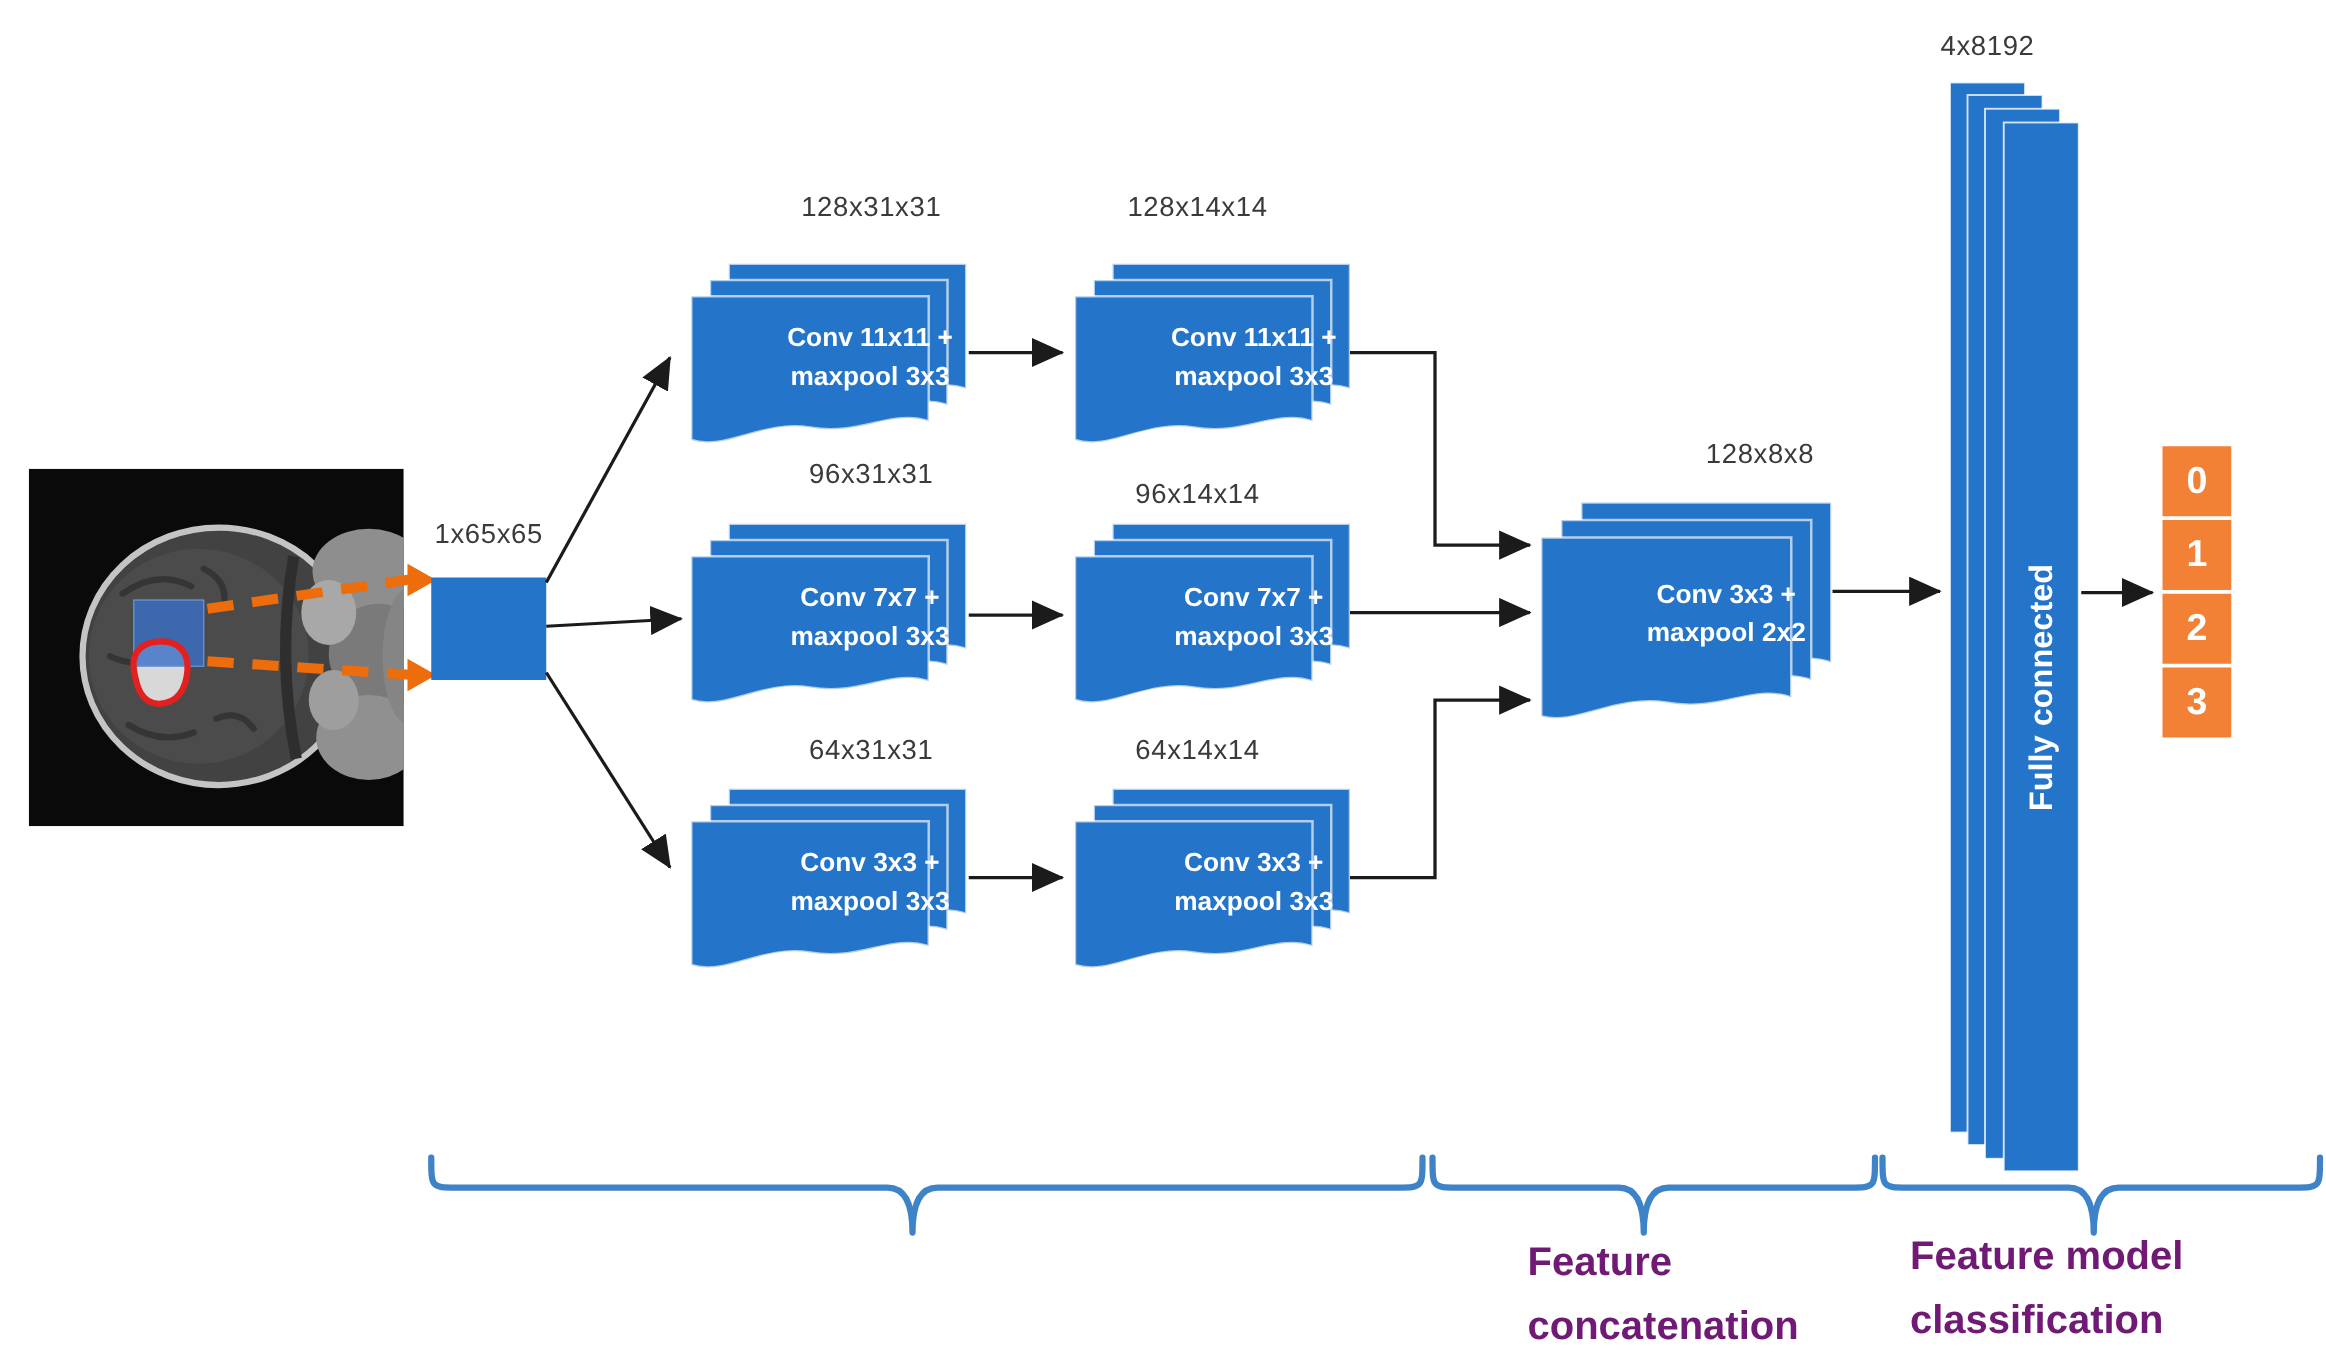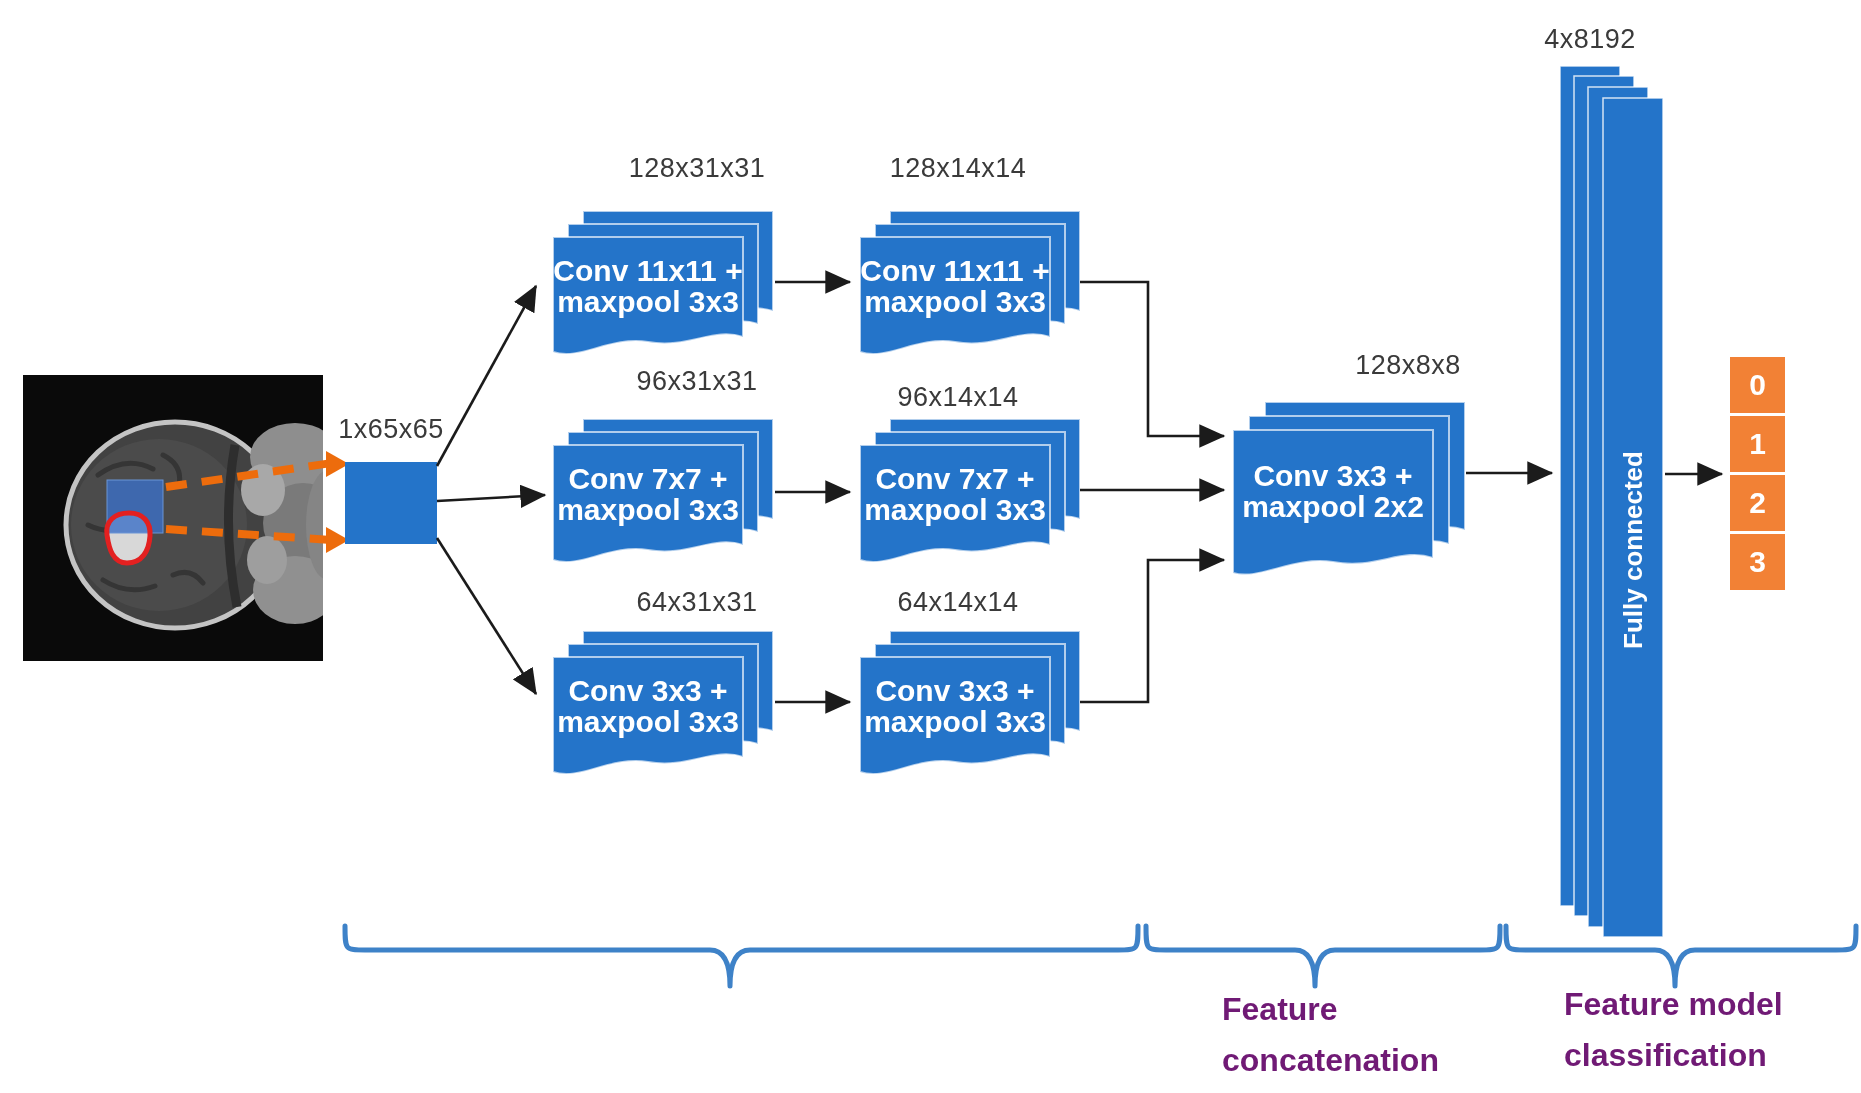--- a/index.html
+++ b/index.html
@@ -1,22 +1,22 @@
 <!DOCTYPE html>
 <html><head>
 <meta charset="utf-8">
 <style>
   html,body{margin:0;padding:0;background:#ffffff;}
   #canvas{position:relative;width:1861px;height:1093px;background:#ffffff;overflow:hidden;
           font-family:"Liberation Sans", sans-serif;}
   #art{position:absolute;left:0;top:0;}
   .txt{position:absolute;white-space:nowrap;}
-  .dim{font-size:27px;color:#3a3a3a;transform:translateX(-50%);letter-spacing:0.5px;}
+  .dim{font-size:22px;color:#3a3a3a;transform:translateX(-50%);letter-spacing:0.5px;}
   .blocktext{position:absolute;width:190px;text-align:center;color:#ffffff;
-             font-size:30px;line-height:31px;font-weight:600;}
+             font-size:21px;line-height:31px;font-weight:600;margin-left:48px;}
   .blocktext.wide{width:200px;}
   .fc-label{position:absolute;color:#ffffff;font-size:26px;font-weight:600;
             transform:translate(-50%,-50%) rotate(-90deg);transform-origin:center;}
   .out-stack{position:absolute;left:1730px;top:357px;width:55px;}
   .out-cell{width:55px;height:56px;margin-bottom:3px;background:#F28135;color:#ffffff;
             font-size:30px;font-weight:bold;text-align:center;line-height:56px;}
   .stage{position:absolute;color:#701a75;font-weight:bold;font-size:32px;line-height:51px;}
   .stage.center{transform:translateX(-50%);}
 </style>
 </head>
@@ -182,18 +182,18 @@
   <div class="out-cell">0</div>
   <div class="out-cell">1</div>
   <div class="out-cell">2</div>
   <div class="out-cell">3</div>
 </div>
 
 <div class="stage" style="left:1222px;top:984px;">
   <span>Feature</span><br>
   <span>concatenation</span>
 </div>
-<div class="stage" style="left:1528px;top:979px;margin-left:36px;">
+<div class="stage" style="left:1528px;top:979px;">
   <span>Feature model</span><br>
   <span>classification</span>
 </div>
 
 </div>
 
 </body></html>

